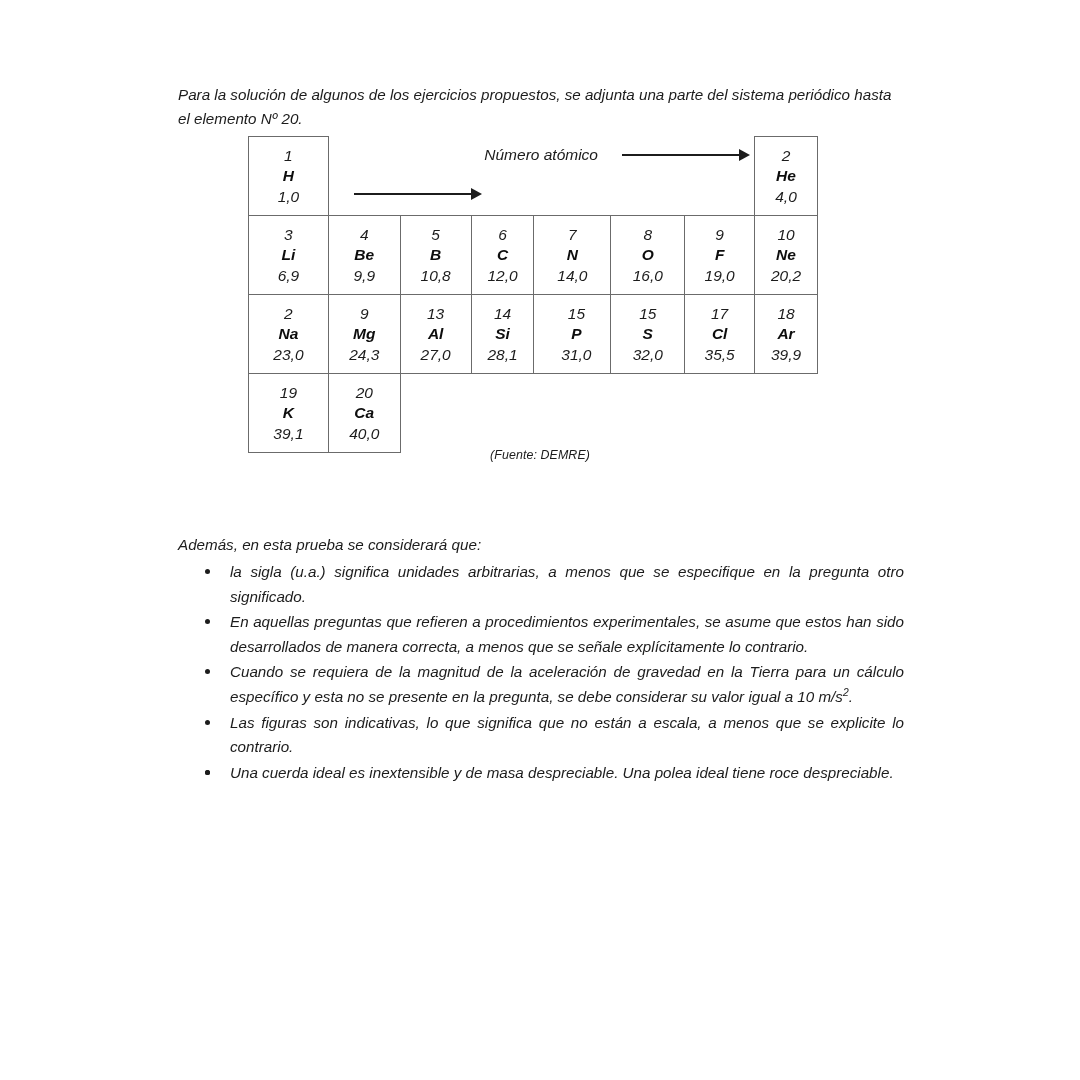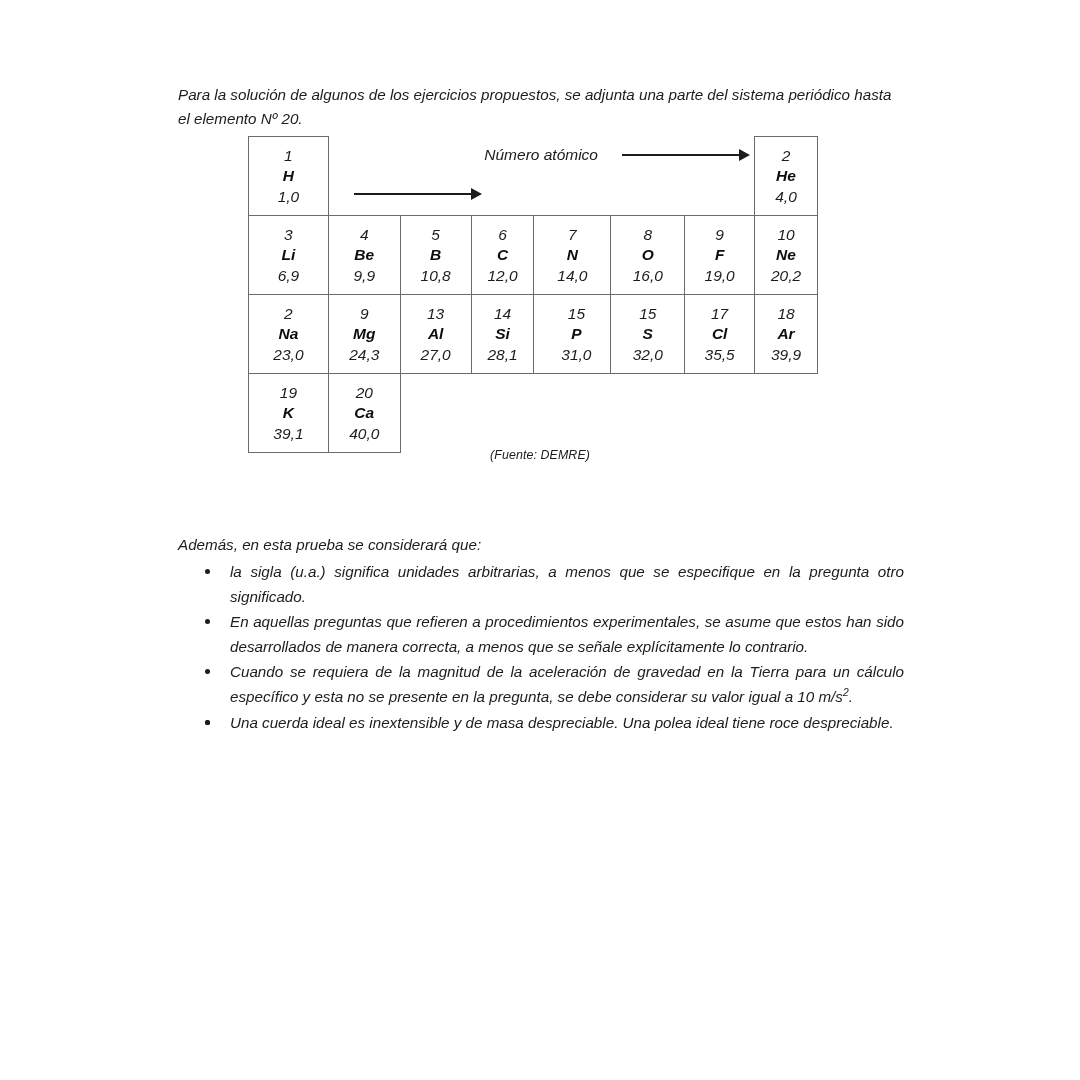--- a/index.html
+++ b/index.html
@@ -382,17 +382,18 @@
   </div>
 
   <div class="source">(Fuente: DEMRE)</div>
 
   <p class="leadin">Además, en esta prueba se considerará que:</p>
 
   <ul class="notes">
       <li><span class="dot"></span><span>la sigla (u.a.) significa unidades arbitrarias, a menos que se especifique en la pregunta otro significado.</span></li>
       <li><span class="dot"></span><span>En aquellas preguntas que refieren a procedimientos experimentales, se asume que estos han sido desarrollados de manera correcta, a menos que se señale explícitamente lo contrario.</span></li>
       <li><span class="dot"></span><span>Cuando se requiera de la magnitud de la aceleración de gravedad en la Tierra para un cálculo específico y esta no se presente en la pregunta, se debe considerar su valor igual a 10 m/s<sup>2</sup>.</span></li>
+      <li><span class="dot"></span><span>Las figuras son indicativas, lo que significa que no están a escala, a menos que se explicite lo contrario.</span></li>
       <li><span class="dot"></span></li>
       <li><span class="dot"></span><span>Una cuerda ideal es inextensible y de masa despreciable. Una polea ideal tiene roce despreciable.</span></li>
     </ul>
 
 </div>
 
 </body></html>

